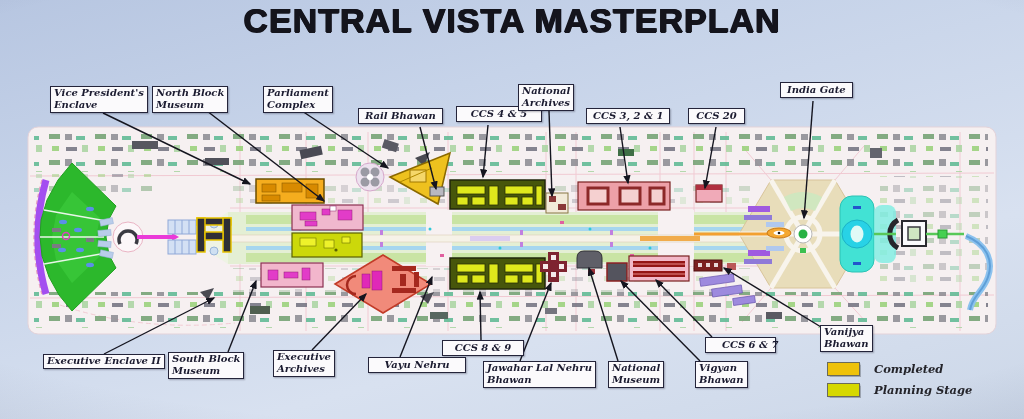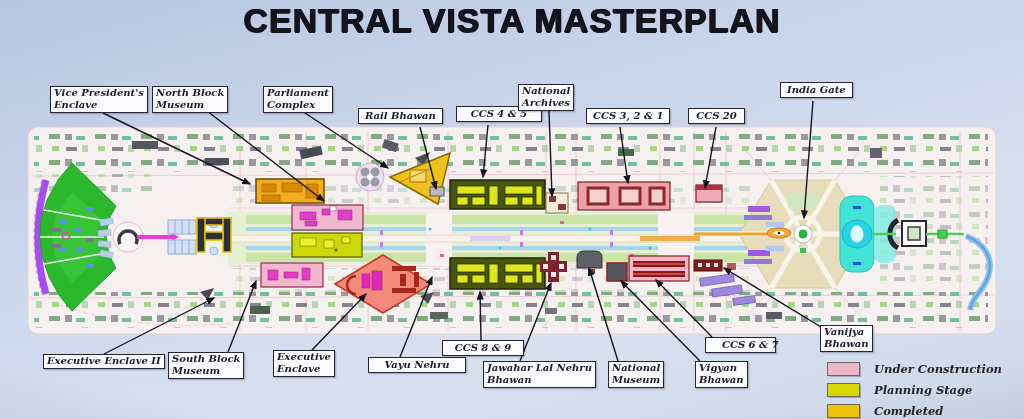--- a/index.html
+++ b/index.html
@@ -418,40 +418,36 @@
   <div class="lbl c" style="left:456px;top:106px;width:86px;">CCS 4 &amp; 5</div>
   <div class="lbl" style="left:518px;top:84px;">National
 Archives</div>
   <div class="lbl c" style="left:586px;top:108px;">CCS 3, 2 &amp; 1</div>
   <div class="lbl c" style="left:688px;top:108px;width:57px;">CCS 20</div>
   <div class="lbl c" style="left:780px;top:82px;">India Gate</div>
   <div class="lbl" style="left:43px;top:354px;">Executive Enclave II</div>
   <div class="lbl" style="left:168px;top:352px;">South Block
 Museum</div>
   <div class="lbl" style="left:273px;top:350px;">Executive
-Enclave</div>
+Archives</div>
   <div class="lbl c" style="left:368px;top:357px;width:98px;">Vayu Nehru</div>
   <div class="lbl c" style="left:442px;top:340px;width:82px;">CCS 8 &amp; 9</div>
   <div class="lbl" style="left:483px;top:361px;">Jawahar Lal Nehru
 Bhawan</div>
   <div class="lbl" style="left:608px;top:361px;">National
 Museum</div>
   <div class="lbl" style="left:695px;top:361px;">Vigyan
 Bhawan</div>
   <div class="lbl c" style="left:705px;top:337px;width:71px;padding-left:16px;">CCS 6 &amp; 7</div>
   <div class="lbl" style="left:820px;top:325px;">Vanijya
 Bhawan</div>
 
   <div class="legend">
     <div class="row">
-      <div class="sw" style="background: rgb(234, 184, 200);"></div>
-      <div class="tx">Under Construction</div>
+      <div class="sw" style="background: rgb(238, 194, 10);"></div>
+      <div class="tx">Completed</div>
     </div>
     <div class="row">
       <div class="sw" style="background: rgb(214, 216, 0);"></div>
       <div class="tx">Planning Stage</div>
     </div>
-    <div class="row">
-      <div class="sw" style="background: rgb(238, 194, 10);"></div>
-      <div class="tx">Completed</div>
-    </div>
   </div>
 </div>
 
 </body></html>

